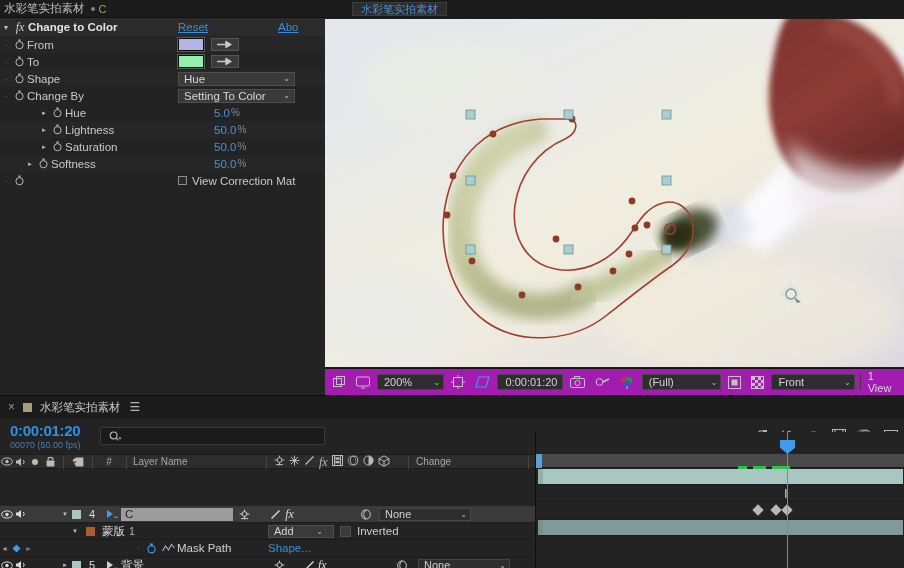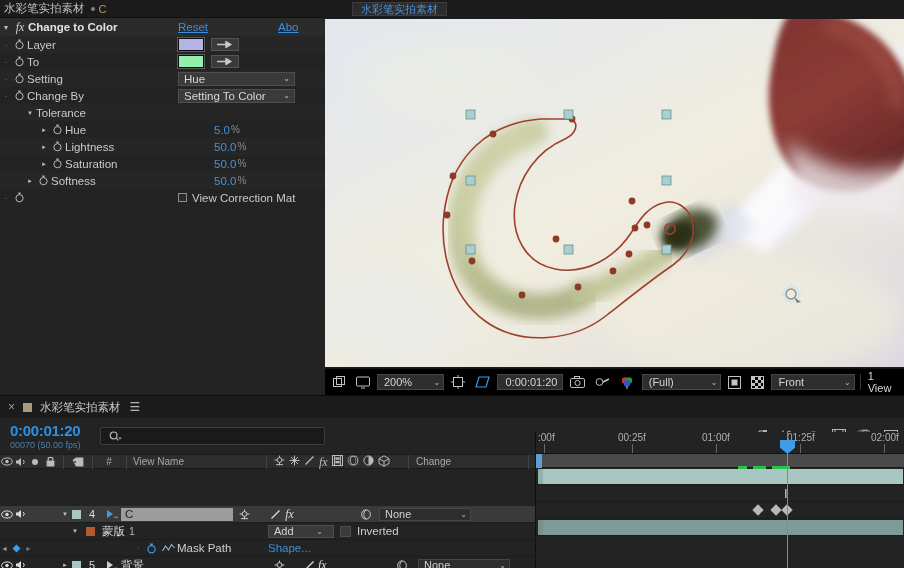--- a/index.html
+++ b/index.html
@@ -45,21 +45,21 @@
 
   .cbox { width:9px; height:9px; border:1px solid #8d8d8d; background:#2a2a2a; margin-right:5px; flex:none; }
 
   
   #comp-panel { position:absolute; left:325px; top:0; width:579px; height:395px; background:#1c1c1c; }
   #comp-tabbar { height:18px; background:#1b1b1b; display:flex; align-items:center; padding-left:27px; }
   #comp-tab { height:14px; background:#2c2c2c; border:1px solid #3d3d3d; display:flex; align-items:center; padding:0 8px; color:#4a90d9; font-size:11px; }
   #comp-stage { position:absolute; left:0; top:19px; width:579px; height:348px; overflow:hidden; background:#1c1c1c; }
   #comp-canvas { position:absolute; left:0; top:0; width:579px; height:348px; }
 
-  #comp-toolbar { position:absolute; left:0; bottom:0; width:579px; height:27px; background:#000000; border-top:1px solid #141414; display:flex; align-items:center; padding:0 3px; gap:0; }
+  #comp-toolbar { position:absolute; left:0; bottom:0; width:579px; height:27px; background:#a21caf; border-top:1px solid #141414; display:flex; align-items:center; padding:0 3px; gap:0; }
   .tb-btn { height:27px; display:flex; align-items:center; justify-content:center; padding:0 5px; color:#c2c2c2; }
   .tb-field { height:16px; background:#2e2e2e; border:1px solid #464646; display:flex; align-items:center; padding:0 3px 0 6px; color:#d4d4d4; font-size:11px; margin:0 2px; }
   .tb-field .car { font-size:8px; margin-left:7px; color:#bdbdbd; }
   .tb-sep { width:1px; height:16px; background:#3a3a3a; margin:0 3px; }
   .tb-txt { color:#d4d4d4; font-size:11px; padding:0 4px; }
 
   
   #tl-panel { position:absolute; left:0; top:395px; width:904px; height:173px; background:#232323; border-top:1px solid #0c0c0c; }
   #tl-tabbar { height:22px; background:#1b1b1b; display:flex; align-items:center; padding-left:8px; }
   #tl-close { color:#999; font-size:12px; margin-right:8px; }
@@ -130,21 +130,21 @@
     </div>
 
     <div class="fx-row alt">
       <span class="dotcol">·</span>
       <span class="stopwatch">
         <svg width="11" height="11" viewBox="0 0 11 11">
             <circle cx="5.5" cy="6.2" r="3.6" fill="none" stroke="#b8b8b8" stroke-width="1"></circle>
             <path d="M5.5 2.6V1.2M4 1.1h3" stroke="#b8b8b8" stroke-width="1" fill="none"></path>
           </svg>
       </span>
-      <span class="prop-name">Layer</span>
+      <span class="prop-name">From</span>
       <span class="val-area">
         <span class="swatch" style="background:#b4b4e6"></span>
         <span class="eyedrop">
           <svg width="18" height="9" viewBox="0 0 18 9">
               <path d="M1 4.5h9M10 1.5l5 3-5 3z" fill="#c9c9c9" stroke="#c9c9c9" stroke-width="1.4" stroke-linejoin="round"></path>
             </svg>
         </span>
       </span>
     </div>
 
@@ -168,21 +168,21 @@
     </div>
 
     <div class="fx-row alt">
       <span class="dotcol">·</span>
       <span class="stopwatch">
         <svg width="11" height="11" viewBox="0 0 11 11">
             <circle cx="5.5" cy="6.2" r="3.6" fill="none" stroke="#b8b8b8" stroke-width="1"></circle>
             <path d="M5.5 2.6V1.2M4 1.1h3" stroke="#b8b8b8" stroke-width="1" fill="none"></path>
           </svg>
       </span>
-      <span class="prop-name">Setting</span>
+      <span class="prop-name">Shape</span>
       <span class="val-area" style="left:178px;width:117px;">
         <span class="dd" style="width:117px;">
           <span>Hue</span>
           <span class="car">⌄</span>
         </span>
       </span>
     </div>
 
     <div class="fx-row">
       <span class="dotcol">·</span>
@@ -194,25 +194,20 @@
       </span>
       <span class="prop-name">Change By</span>
       <span class="val-area" style="left:178px;width:117px;">
         <span class="dd" style="width:117px;">
           <span>Setting To Color</span>
           <span class="car">⌄</span>
         </span>
       </span>
     </div>
 
-    <div class="fx-row alt">
-      <span style="width:24px;"></span>
-      <span class="twirl small">▼</span>
-      <span class="prop-name group">Tolerance</span>
-    </div>
 
     <div class="fx-row">
       <span style="width:38px;"></span>
       <span class="twirl small">►</span>
       <span class="stopwatch">
         <svg width="11" height="11" viewBox="0 0 11 11">
             <circle cx="5.5" cy="6.2" r="3.6" fill="none" stroke="#b8b8b8" stroke-width="1"></circle>
             <path d="M5.5 2.6V1.2M4 1.1h3" stroke="#b8b8b8" stroke-width="1" fill="none"></path>
           </svg>
       </span>
@@ -581,21 +576,21 @@
       <span class="vsep" style="margin:0 5px"></span>
       <span style="width:18px;display:flex;justify-content:center">
         <svg width="12" height="10" viewBox="0 0 12 10">
             <path d="M0.6 3 L4 0.6 H11.4 V9.4 H4 Z" fill="#bbb"></path>
             <circle cx="3" cy="5" r="0.9" fill="#333"></circle>
           </svg>
       </span>
       <span class="vsep" style="margin:0 5px"></span>
       <span class="ch" style="width:22px;justify-content:center">#</span>
       <span class="vsep" style="margin:0 6px"></span>
-      <span class="ch">View Name</span>
+      <span class="ch">Layer Name</span>
       <span class="vsep" style="position:absolute;left:266px"></span>
       <span style="position:absolute;left:274px;display:flex;align-items:center;gap:4px">
         <span><svg width="11" height="11" viewBox="0 0 11 11">
               <circle cx="5.5" cy="5" r="2.4" fill="none" stroke="#bbb"></circle>
               <path d="M5.5 0.6 v2 M5.5 7.4 v3 M0.6 5 h2.4 M8 5 h2.4 M2 9.6 h7" stroke="#bbb" fill="none"></path>
             </svg></span>
         <span><svg width="11" height="11" viewBox="0 0 11 11">
               <path d="M5.5 0.5 v10 M0.5 5.5 h10 M2 2 l7 7 M9 2 l-7 7" stroke="#bbb" fill="none" stroke-width="1"></path>
             </svg></span>
         <span><svg width="11" height="11" viewBox="0 0 11 11">
@@ -766,32 +761,20 @@
         </span>
         <span class="par-dd" style="position:absolute;left:418px;width:92px">
           <span>None</span>
           <span style="font-size:8px;color:#bbb">⌄</span>
         </span>
       </div>
     </div>
 
     <div id="tl-graph">
 
-      <div id="tl-ruler">
-        <span class="tlabel" style="left:2px">:00f</span>
-        <span class="tlabel" style="left:82px">00:25f</span>
-        <span class="tlabel" style="left:166px">01:00f</span>
-        <span class="tlabel" style="left:251px">01:25f</span>
-        <span class="tlabel" style="left:335px">02:00f</span>
-        <span class="tick" style="left:8px"></span>
-        <span class="tick" style="left:96px"></span>
-        <span class="tick" style="left:180px"></span>
-        <span class="tick" style="left:264px"></span>
-        <span class="tick" style="left:348px"></span>
-      </div>
 
       <div id="tl-workarea">
         <span class="wa-cap" style="left:0"></span>
       </div>
 
       <div id="tl-bars">
         <span class="greenmark" style="left:202px;top:-2px;width:9px"></span>
         <span class="greenmark" style="left:217px;top:-2px;width:13px"></span>
         <span class="greenmark" style="left:236px;top:-2px;width:18px"></span>
 

